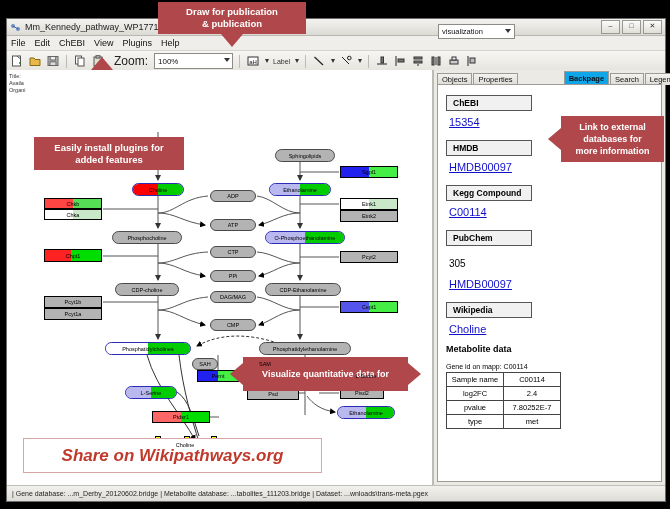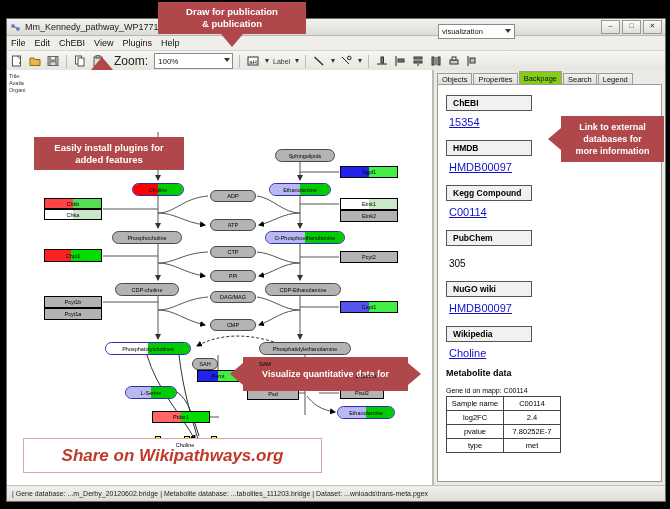--- a/index.html
+++ b/index.html
@@ -52,21 +52,21 @@
 
   
   .rightpane{flex:1;position:relative;background:#eceae4;}
   .viscombo{position:absolute;left:4px;top:-46px;width:72px;height:13px;border:1px solid #8d8b86;background:#fff;
             font-size:7.5px;display:flex;align-items:center;padding-left:3px;color:#111;}
   .viscombo .arw{position:absolute;right:3px;top:4px;width:0;height:0;border-left:3px solid transparent;
                  border-right:3px solid transparent;border-top:4px solid #333;}
   .tabs{position:absolute;left:3px;top:2px;right:3px;height:13px;display:flex;align-items:flex-end;gap:1px;}
   .tab{height:11px;padding:0 4px;font-size:7.5px;border:1px solid #9d9b96;border-bottom:none;
        background:linear-gradient(to bottom,#f3f2ef,#dedcd6);display:flex;align-items:center;color:#111;}
-  .tab.active{height:13px;background:#84cc16;font-weight:normal;}
+  .tab.active{height:13px;background:#0ea5e9;font-weight:bold;margin-left:45px;}
   .bp{position:absolute;left:3px;top:14px;right:3px;bottom:3px;background:#fff;border:1px solid #9d9b96;
       overflow:hidden;padding:7px 8px;box-sizing:border-box;}
   .dbhdr{display:inline-block;border:1px solid #555;background:#f1f1f1;font-weight:bold;font-size:8.5px;
          padding:2px 6px;color:#000;min-width:72px;}
   .dblink{font-size:11px;color:#1111cc;text-decoration:underline;margin:5px 0 9px 3px;display:block;}
   .dbplain{font-size:10px;color:#000;margin:12px 0 9px 3px;display:block;}
   .exphdr{font-weight:bold;font-size:9px;color:#000;margin:4px 0 9px 0;}
   .genemap{font-size:7px;color:#000;margin-bottom:2px;}
   table.expr{border-collapse:collapse;font-size:7.5px;}
   table.expr td{border:1px solid #444;padding:2px 4px;text-align:center;color:#000;min-width:48px;}
@@ -477,21 +477,20 @@
 
           <div class="dbhdr">HMDB</div>
           <a class="dblink" href="#">HMDB00097</a>
 
           <div class="dbhdr">Kegg Compound</div>
           <a class="dblink" href="#">C00114</a>
 
           <div class="dbhdr">PubChem</div>
           <span class="dbplain">305</span>
 
-          <div class="dbhdr">NuGO wiki</div>
           <a class="dblink" href="#">HMDB00097</a>
 
           <div class="dbhdr">Wikipedia</div>
           <a class="dblink" href="#">Choline</a>
 
           <div class="exphdr">Metabolite data</div>
           <div class="genemap">Gene id on mapp: C00114</div>
           <table class="expr">
               <tbody>
             <tr>

